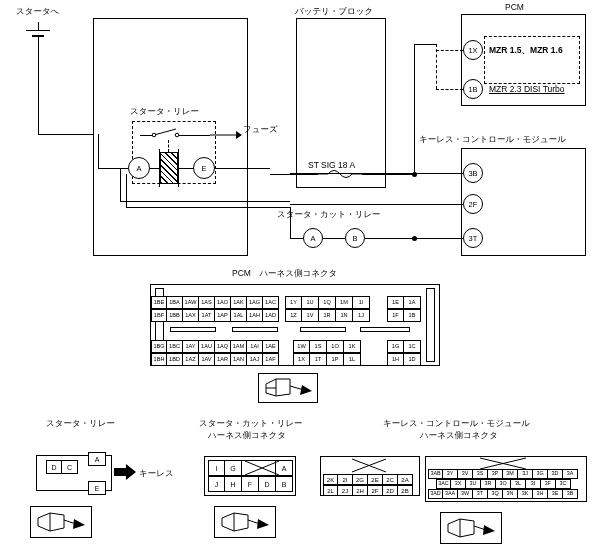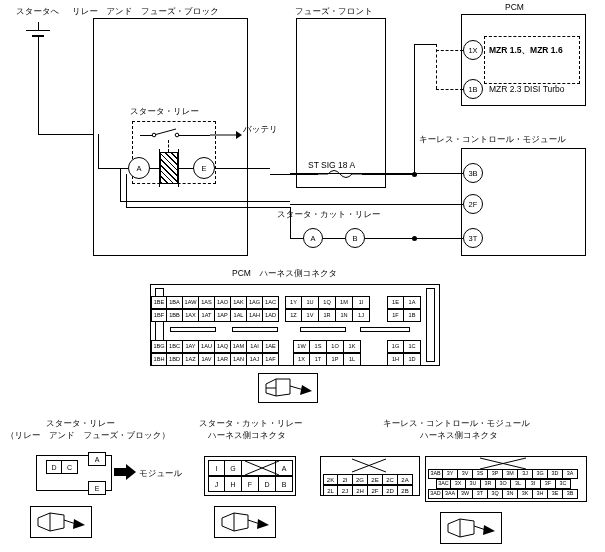--- a/index.html
+++ b/index.html
@@ -29,22 +29,21 @@
   .conn-outer{position:absolute;border:1px solid #000;background:#fff;box-sizing:border-box;}
   .hatch{background:repeating-linear-gradient(45deg,#000 0 1px,#fff 1px 4px);}
   svg{display:block;overflow:visible;}
 </style>
 </head>
 <body>
 
 <div class="root">
 
   <div class="lbl" style="left:16px;top:6px;">スタータへ</div>
-  <div class="lbl" style="left:72px;top:6px;">リレー　アンド　フューズ・ブロック</div>
-  <div class="lbl" style="left:295px;top:6px;">フューズ・フロント</div>
+  <div class="lbl" style="left:295px;top:6px;">バッテリ・ブロック</div>
   <div class="lbl" style="left:505px;top:2px;">PCM</div>
 
   <div class="wire vw" style="left:38px;top:22px;height:8px;"></div>
   <div class="wire hw" style="left:26px;top:30px;width:24px;"></div>
   <div class="wire hw" style="left:32px;top:35px;width:12px;height:2px;"></div>
   <div class="wire vw" style="left:38px;top:37px;height:98px;"></div>
   <div class="wire hw" style="left:38px;top:134px;width:60px;"></div>
 
   <div class="box" style="left:93px;top:18px;width:155px;height:238px;"></div>
 
@@ -57,21 +56,21 @@
   <svg style="position:absolute;left:150px;top:126px;width:32px;height:14px;">
     <line x1="4" y1="9" x2="26" y2="3" stroke="#000" stroke-width="1"></line>
     <circle cx="4" cy="9" r="1.8" fill="#fff" stroke="#000" stroke-width="1"></circle>
     <circle cx="27" cy="9" r="1.8" fill="#fff" stroke="#000" stroke-width="1"></circle>
   </svg>
 
   <svg style="position:absolute;left:210px;top:126px;width:30px;height:12px;">
     <line x1="0" y1="9" x2="26" y2="9" stroke="#000" stroke-width="1"></line>
     <polygon points="26,5 26,13 32,9" fill="#000"></polygon>
   </svg>
-  <div class="lbl" style="left:243px;top:124px;">バッテリ</div>
+  <div class="lbl" style="left:243px;top:124px;">フューズ</div>
 
   <div class="wire hw" style="left:141px;top:168px;width:18px;"></div>
   <div class="wire hw" style="left:179px;top:168px;width:15px;"></div>
   <div class="wire vw" style="left:159px;top:149px;height:38px;"></div>
   <div class="wire vw" style="left:178px;top:149px;height:38px;"></div>
   <div class="box hatch" style="left:160px;top:152px;width:18px;height:32px;border:1px solid #000;"></div>
   <div class="wire vw" style="left:168px;top:140px;height:12px;border-left:1px dashed #000;width:0;background:none;"></div>
 
   <div class="circ" style="left:128px;top:157px;width:22px;height:22px;">A</div>
   <div class="circ" style="left:193px;top:157px;width:22px;height:22px;">E</div>
@@ -98,21 +97,21 @@
   <div class="wire hw" style="left:362px;top:174px;width:52px;"></div>
   <div class="wire vw" style="left:414px;top:44px;height:130px;"></div>
   <div class="wire hw" style="left:414px;top:44px;width:22px;"></div>
 
   <div class="box" style="left:461px;top:14px;width:125px;height:92px;"></div>
   <div class="box" style="left:484px;top:36px;width:96px;height:48px;border-style:dashed;"></div>
 
   <div class="circ" style="left:463px;top:40px;width:20px;height:20px;">1X</div>
   <div class="lbl" style="left:489px;top:45px;font-weight:bold;">MZR 1.5、MZR 1.6</div>
   <div class="circ" style="left:463px;top:79px;width:20px;height:20px;">1B</div>
-  <div class="lbl" style="left:489px;top:84px;">MZR 2.3 DISI Turbo</div>
+  <div class="lbl" style="left:489px;top:84px;text-decoration:underline;">MZR 2.3 DISI Turbo</div>
 
   <div class="dash" style="left:436px;top:50px;width:27px;"></div>
   <div class="dash" style="left:436px;top:89px;width:27px;"></div>
   <div class="dashv" style="left:436px;top:44px;height:45px;"></div>
 
   <div class="lbl" style="left:419px;top:134px;">キーレス・コントロール・モジュール</div>
   <div class="box" style="left:461px;top:148px;width:125px;height:108px;"></div>
 
   <div class="circ" style="left:463px;top:163px;width:20px;height:20px;">3B</div>
   <div class="circ" style="left:463px;top:194px;width:20px;height:20px;">2F</div>
@@ -237,41 +236,40 @@
   <div class="box" style="left:258px;top:373px;width:60px;height:30px;"></div>
   <svg style="position:absolute;left:262px;top:376px;width:54px;height:25px;">
     <polygon points="4,8 14,3 28,3 28,18 14,20 4,17" fill="#fff" stroke="#000" stroke-width="1"></polygon>
     <line x1="14" y1="3" x2="14" y2="20" stroke="#000" stroke-width="1"></line>
     <line x1="4" y1="12" x2="14" y2="12" stroke="#000" stroke-width="1"></line>
     <line x1="28" y1="10" x2="42" y2="14" stroke="#000" stroke-width="1"></line>
     <polygon points="40,9 50,15 38,19" fill="#000"></polygon>
   </svg>
 
   <div class="lbl" style="left:46px;top:418px;">スタータ・リレー</div>
-  <div class="lbl" style="left:6px;top:430px;">（リレー　アンド　フューズ・ブロック）</div>
 
   <div class="conn-outer" style="left:36px;top:455px;width:76px;height:36px;"></div>
   <div style="position:absolute;left:46px;top:460px;">
     <div class="pinrow">
       <span class="pin" style="width:16px;height:14px;font-size:7px">D</span>
       <span class="pin" style="width:16px;height:14px;font-size:7px">C</span>
     </div>
   </div>
   <div style="position:absolute;left:88px;top:452px;">
     <div class="pinrow">
         <span class="pin" style="width:18px;height:14px;font-size:7px">A</span>
       </div>
     <div class="pinrow" style="margin-top:15px">
         <span class="pin" style="width:18px;height:14px;font-size:7px">E</span>
       </div>
   </div>
   <svg style="position:absolute;left:114px;top:464px;width:22px;height:16px;">
     <polygon points="0,4 12,4 12,0 22,8 12,16 12,12 0,12" fill="#000"></polygon>
   </svg>
-  <div class="lbl" style="left:139px;top:468px;">モジュール</div>
+  <div class="lbl" style="left:139px;top:468px;">キーレス</div>
 
   <div class="box" style="left:30px;top:506px;width:62px;height:32px;"></div>
   <svg style="position:absolute;left:34px;top:509px;width:56px;height:27px;">
     <polygon points="4,9 16,4 30,6 30,19 16,22 4,17" fill="#fff" stroke="#000" stroke-width="1"></polygon>
     <line x1="16" y1="4" x2="16" y2="22" stroke="#000" stroke-width="1"></line>
     <line x1="30" y1="11" x2="42" y2="15" stroke="#000" stroke-width="1"></line>
     <polygon points="40,10 51,16 39,20" fill="#000"></polygon>
   </svg>
 
   <div class="lbl" style="left:199px;top:418px;">スタータ・カット・リレー</div>

